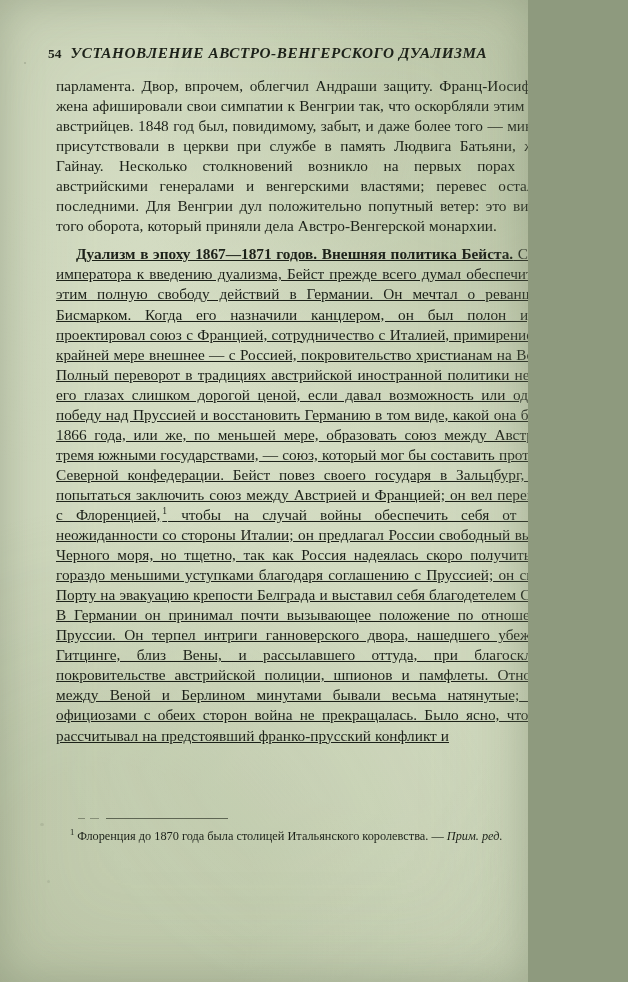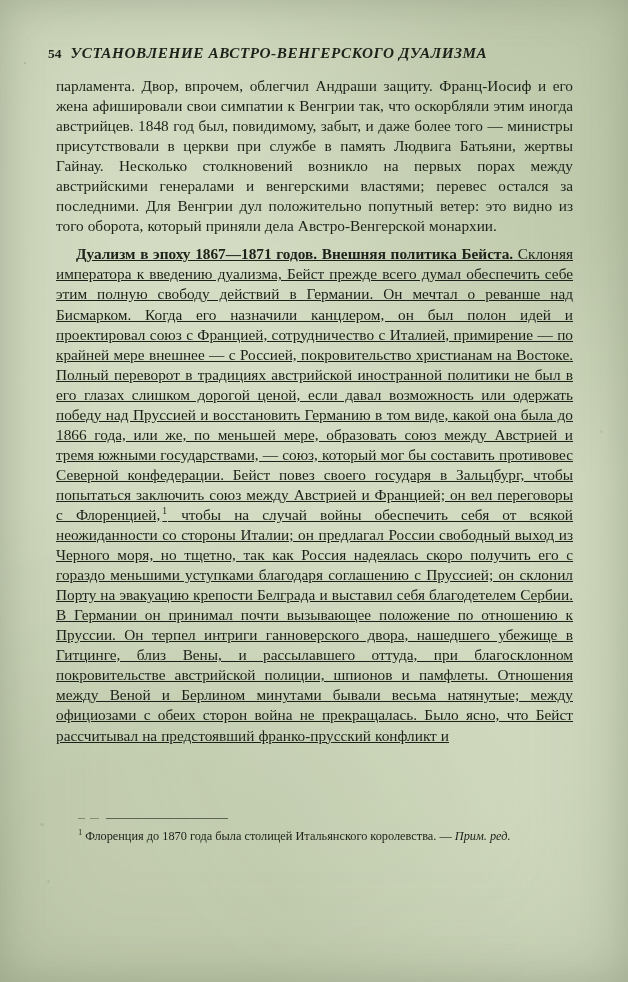--- a/index.html
+++ b/index.html
@@ -3,21 +3,21 @@
 <meta charset="utf-8">
 <title>Scanned book page 54</title>
 <style>
   html, body {
     margin: 0;
     padding: 0;
     background: #8e9a7e;
   }
   .page {
     position: relative;
-    width: 628px;
+    width: 528px;
     height: 982px;
     overflow: hidden;
     background:
       radial-gradient(ellipse 150% 120% at 42% 38%, #d5ddc4 0%, #cfd8bd 46%, #c4cfb2 78%, #b9c5a6 100%);
     font-family: "Liberation Serif", "DejaVu Serif", serif;
     color: #1c2119;
   }
   
   .page::before {
     content: "";
@@ -111,21 +111,21 @@
         rgba(0,0,0,.55) 0 5%, rgba(0,0,0,0) 5% 8%,
         rgba(0,0,0,.5) 8% 14%, rgba(0,0,0,0) 14% 19%,
         rgba(0,0,0,.85) 19% 100%);
   }
   .footnote {
     font-size: 12.3px;
     line-height: 17.4px;
     text-align: justify;
     text-align-last: left;
     text-indent: 22px;
-    margin: 8px;
+    margin: 0;
   }
   .footnote sup {
     font-size: 8.6px;
     vertical-align: super;
     line-height: 0;
     margin-right: 3px;
   }
   .footnote .src {
     font-style: italic;
   }

